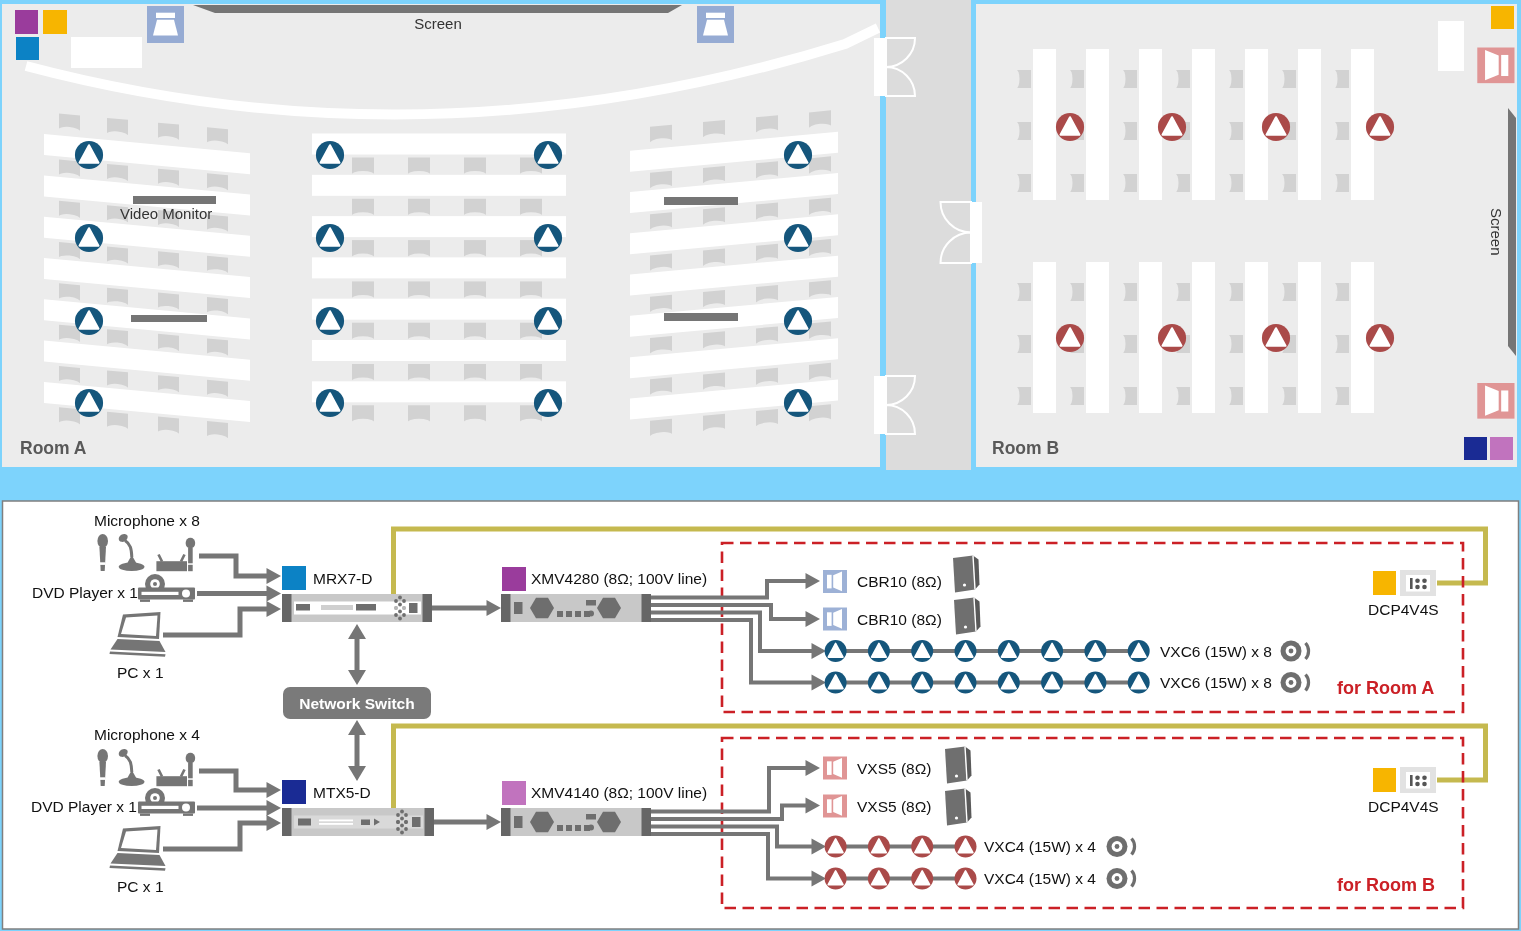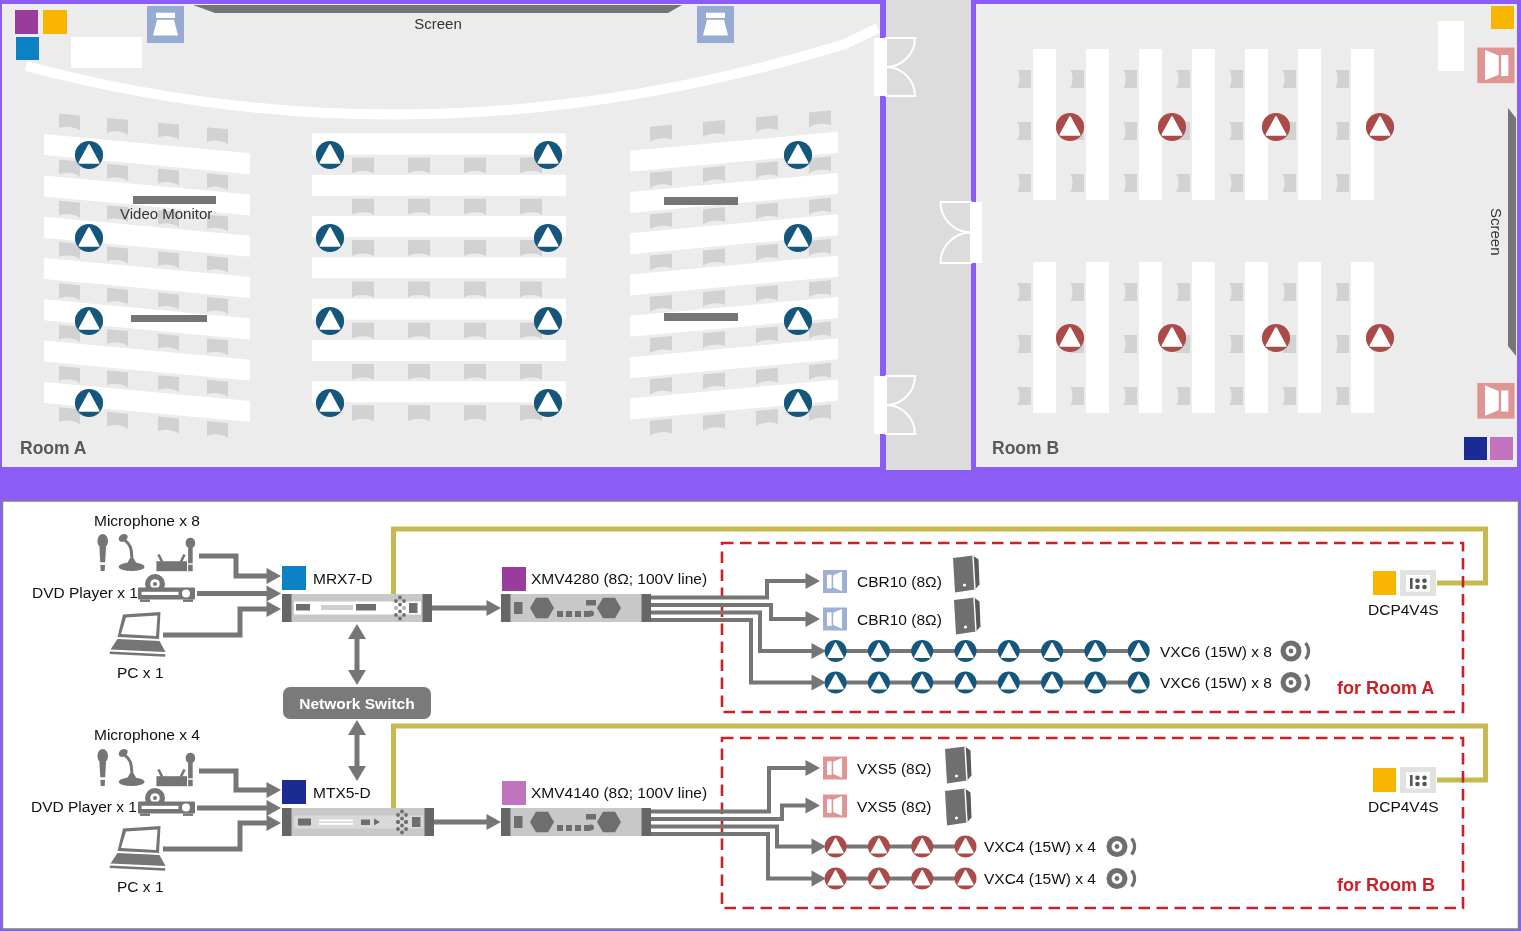--- a/index.html
+++ b/index.html
@@ -1,16 +1,16 @@
 <!DOCTYPE html>
 <html><head><meta charset="utf-8">
 <style>
 html,body{margin:0;padding:0;background:#fff;}
 body{font-family:"Liberation Sans", sans-serif;}
-#page{position:relative;width:1521px;height:931px;overflow:hidden;background:#8b5cf6;}
+#page{position:relative;width:1521px;height:931px;overflow:hidden;background:#7dd3fc;}
 svg text{font-family:"Liberation Sans", sans-serif;}
 </style></head><body>
 <div id="page">
 <svg width="1521" height="931" viewBox="0 0 1521 931">
 <defs>
 <g id="vxc">
           <circle r="11" fill="currentColor"></circle>
           <path d="M0,-7.6 L7.4,6.1 L-7.4,6.1 Z" fill="#fff" stroke="#fff" stroke-width="1.6" stroke-linejoin="round"></path>
         </g>
 <g id="wsr">

